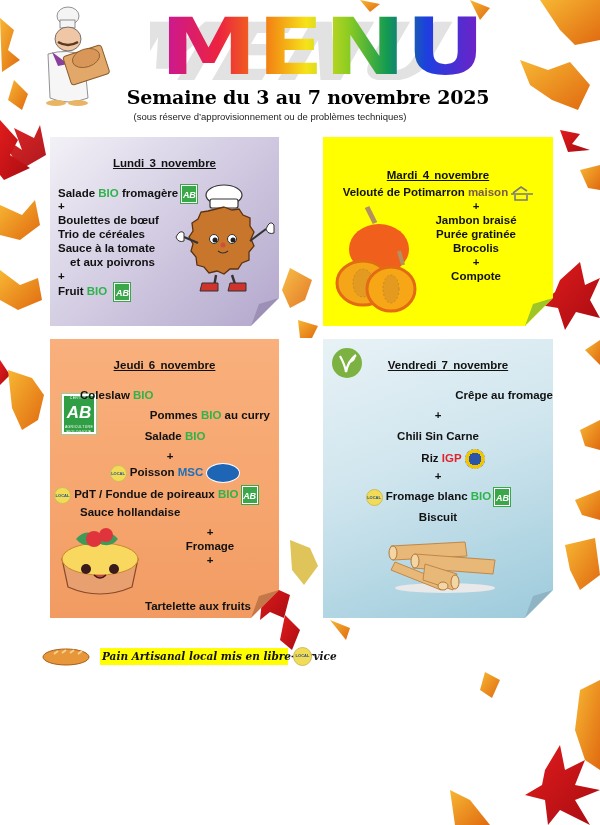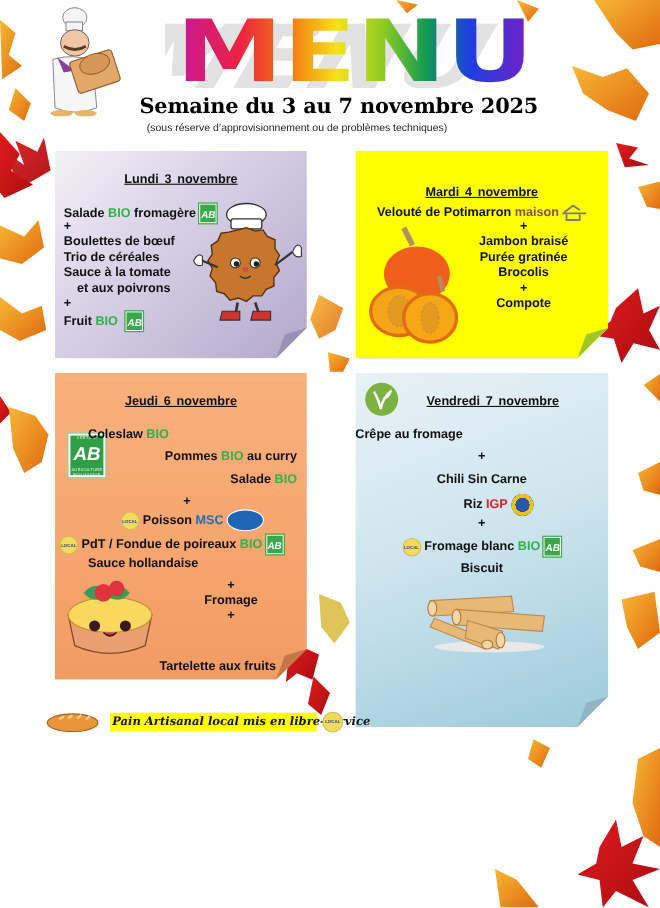--- a/index.html
+++ b/index.html
@@ -34,21 +34,21 @@
   }
   .curl {
     position: absolute; right: 0; bottom: 0; width: 28px; height: 28px; z-index: 4;
   }
   .card-lundi { left: 50px; top: 137px; width: 229px; height: 189px;
     background: linear-gradient(135deg, #f3f1f7 0%, #d8d2e6 40%, #b3a7cc 100%); }
   .card-mardi { left: 323px; top: 137px; width: 230px; height: 189px; background: #ffff00;
     box-shadow: 2px 3px 3px rgba(40,70,0,0.5); }
   .card-jeudi { left: 50px; top: 339px; width: 229px; height: 279px;
     background: linear-gradient(180deg, #f9b07c 0%, #f6a56e 60%, #f19b62 100%); }
-  .card-vendredi { left: 323px; top: 339px; width: 230px; height: 322px;
+  .card-vendredi { left: 323px; top: 339px; width: 230px; height: 279px;
     background: linear-gradient(160deg, #e8f2f6 0%, #cfe5ee 45%, #9ccadb 100%); }
 
   .day-title {
     position: absolute; left: 0; width: 100%; text-align: center;
     font-weight: bold; font-size: 11.5px; text-decoration: underline; word-spacing: 2px;
   }
   .line { position: absolute; font-weight: bold; font-size: 11.5px; white-space: nowrap; color: #111; }
   .bio { color: #2fb34a; }
   .msc { color: #1f6fb8; }
   .igp { color: #e0222b; }
@@ -250,21 +250,21 @@
     <span class="t">CERTIFIÉ</span>
     <span class="m">AB</span>
     <span class="t">AGRICULTURE BIOLOGIQUE</span>
   </div>
   <div class="line" style="left:30px;width:190px;text-align:left;top:50px;">
     <span>Coleslaw </span><span class="bio">BIO</span>
   </div>
   <div class="line" style="left:30px;width:190px;text-align:right;top:70px;">
     <span>Pommes </span><span class="bio">BIO</span><span> au curry</span>
   </div>
-  <div class="line" style="left:30px;width:190px;text-align:right;top:91px;">
+  <div class="line" style="left:30px;width:190px;text-align:center;top:91px;">
     <span>Salade </span><span class="bio">BIO</span>
   </div>
   <div class="line" style="left:30px;width:180px;text-align:center;top:111px;">+</div>
   <div class="line" style="left:30px;width:190px;text-align:center;top:124px;">
     <span class="local">LOCAL</span>
     <span>Poisson </span><span class="msc">MSC</span>
     <span class="msc-logo"></span>
   </div>
   <div class="line" style="left:4px;top:147px;">
     <span class="local">LOCAL</span>
@@ -291,21 +291,21 @@
     </svg>
 </div>
 
 <div class="card card-vendredi">
   <svg class="art" style="left:8px;top:8px;width:32px;height:32px;" viewBox="0 0 32 32">
     <circle cx="16" cy="16" r="15" fill="#7cb242"></circle>
     <path d="M9 9 Q14 18 15 25 Q17 14 25 8" stroke="#fff" stroke-width="2.2" fill="none"></path>
     <path d="M17 16 Q22 10 25 8 Q24 16 17 16z" fill="#fff"></path>
   </svg>
   <div class="day-title" style="top:20px;padding-left:20px;">Vendredi  7  novembre</div>
-  <div class="line" style="left:0;width:100%;text-align:left;top:50px;">Crêpe au fromage</div>
+  <div class="line" style="left:0;width:100%;text-align:right;top:50px;">Crêpe au fromage</div>
   <div class="line" style="left:0;width:100%;text-align:center;top:70px;">+</div>
   <div class="line" style="left:0;width:100%;text-align:center;top:91px;">Chili Sin Carne</div>
   <div class="line" style="left:15px;width:100%;text-align:center;top:110px;">
     <span>Riz </span><span class="igp">IGP</span>
     <span class="igp-logo"></span>
   </div>
   <div class="line" style="left:0;width:100%;text-align:center;top:131px;">+</div>
   <div class="line" style="left:0;width:100%;text-align:center;top:149px;">
     <span class="local">LOCAL</span>
     <span>Fromage blanc </span><span class="bio">BIO</span>

